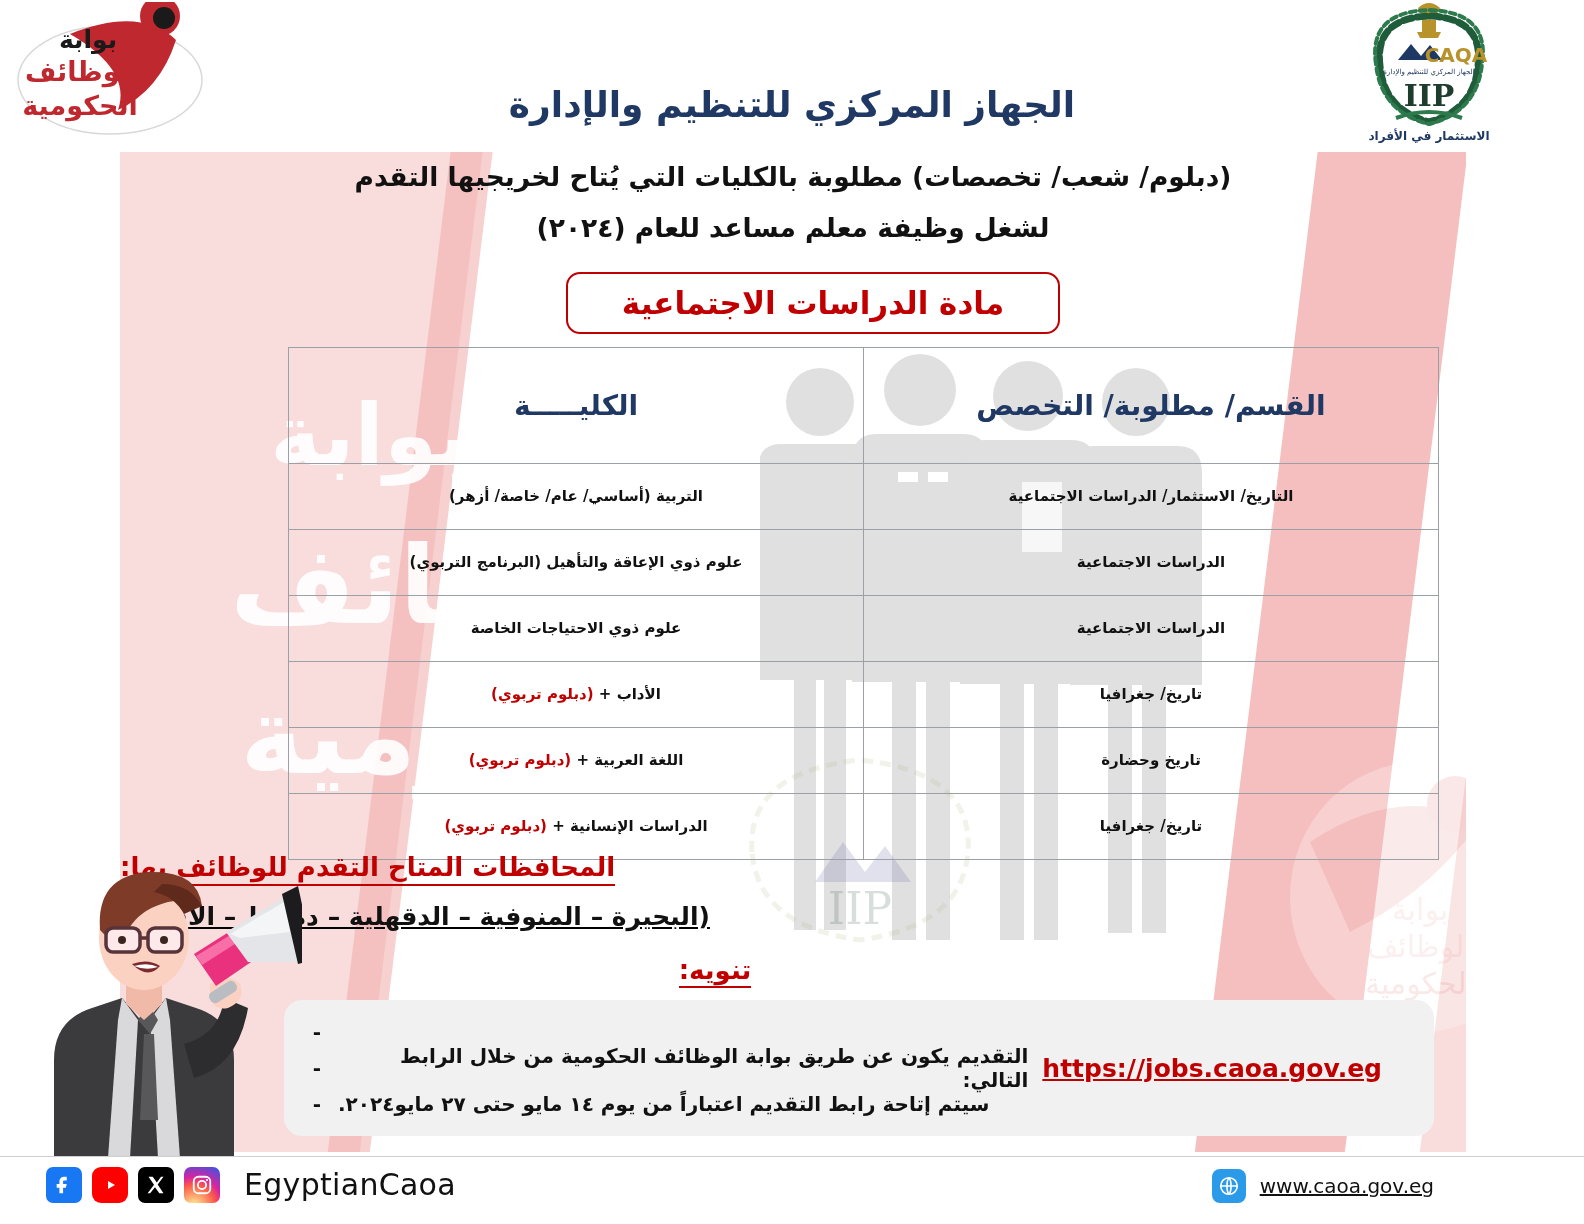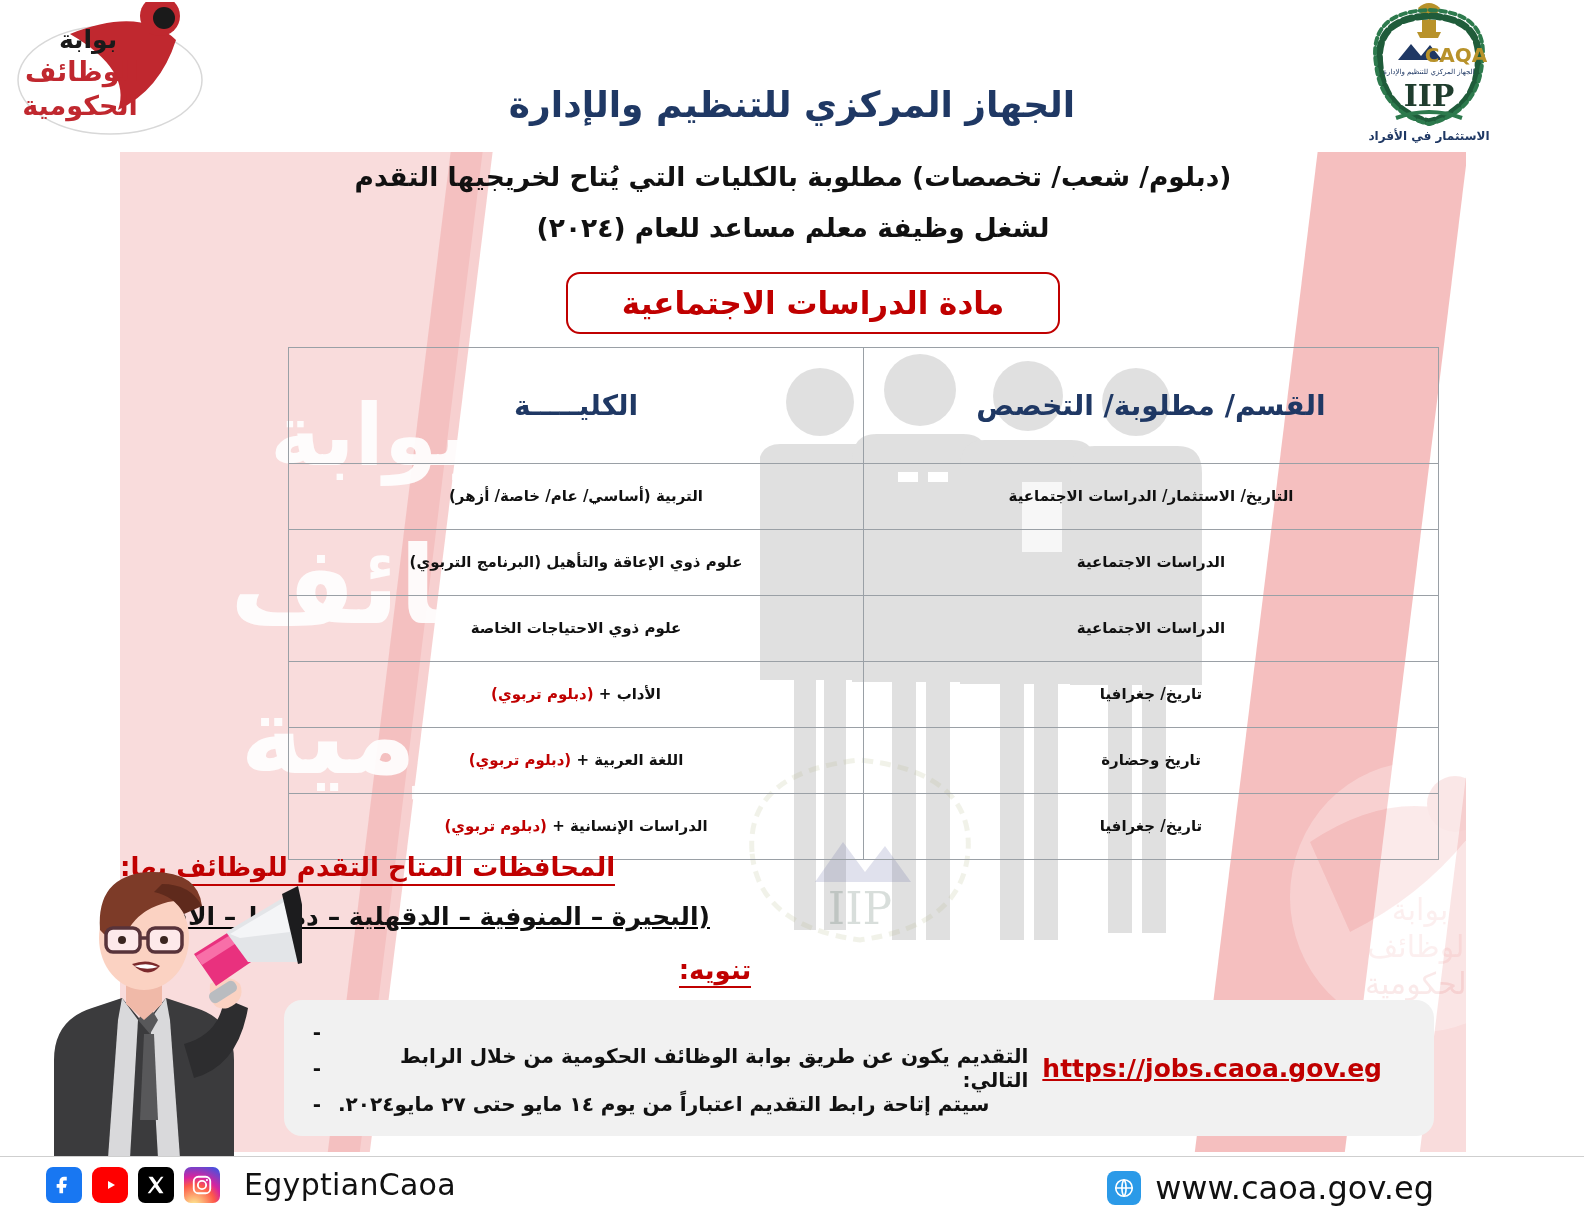--- a/index.html
+++ b/index.html
@@ -332,23 +332,24 @@
     gap: 14px;
     direction: ltr;
   }
   .globe-badge {
     width: 34px; height: 34px;
     background: #2b9ae8;
     border-radius: 8px;
     display: flex; align-items: center; justify-content: center;
   }
   .web-text {
-    font-size: 32px;
+    font-size: 20px;
     color: #111111;
     font-family: "DejaVu Sans", sans-serif;
+    text-decoration: underline;
   }
 </style>
 </head>
 <body>
 
 <div class="page">
 
   <div class="pink-panel">
     <div class="swoosh-white"></div>
     <div class="swoosh-red"></div>

